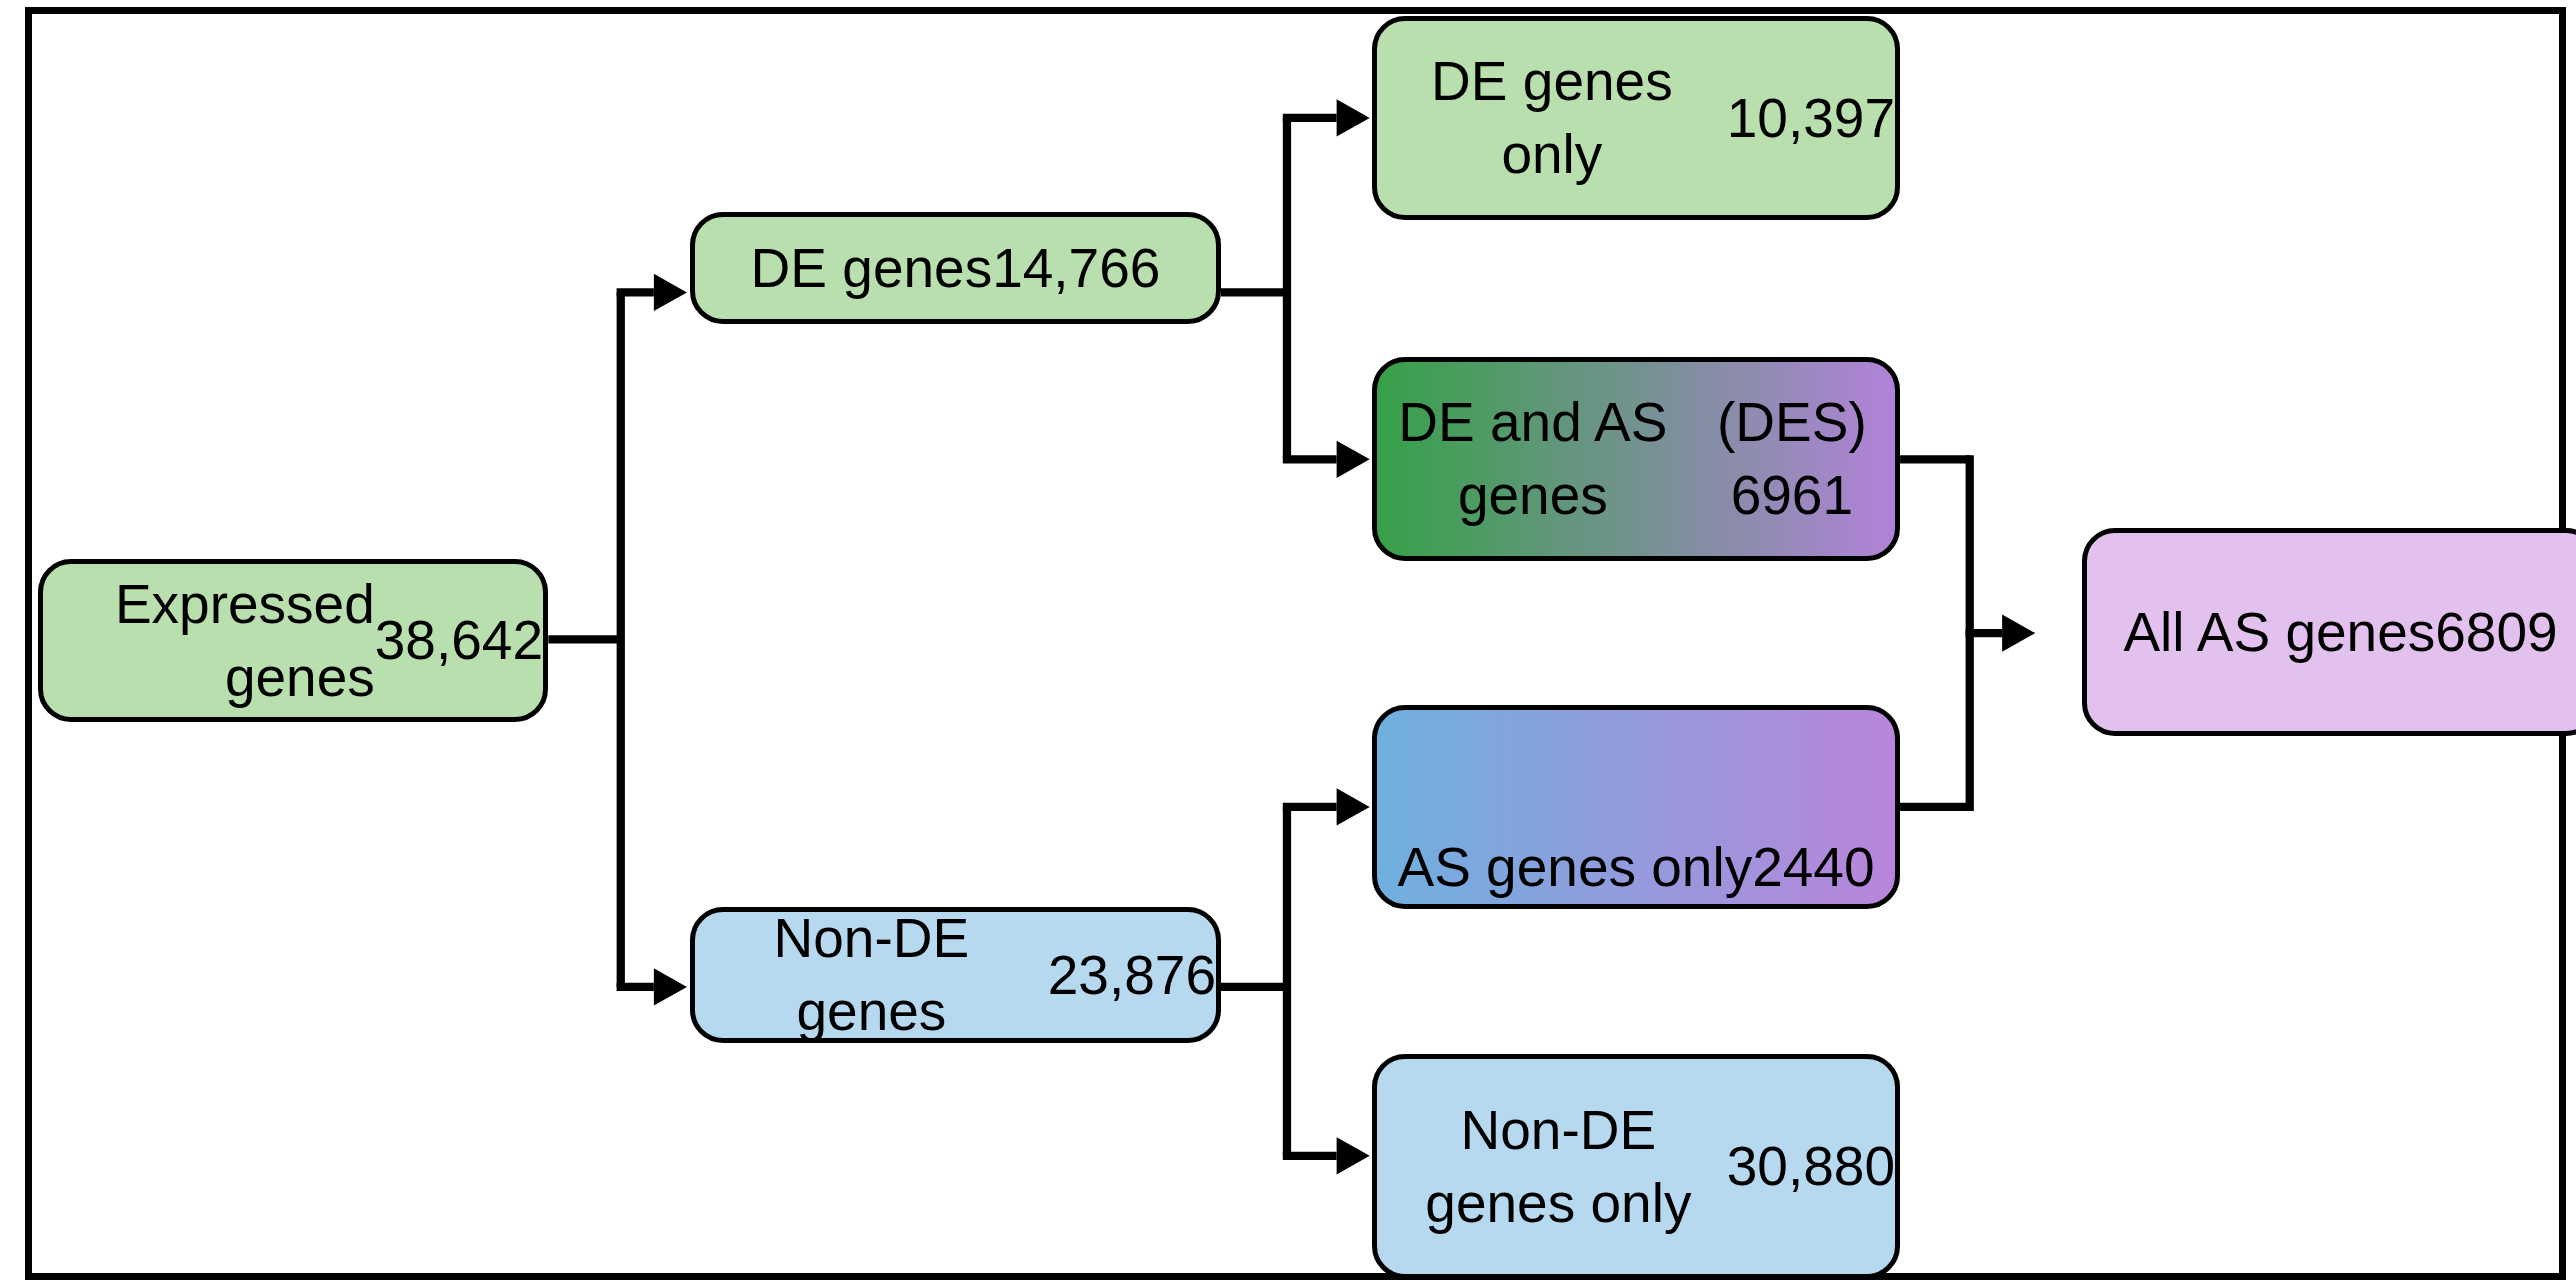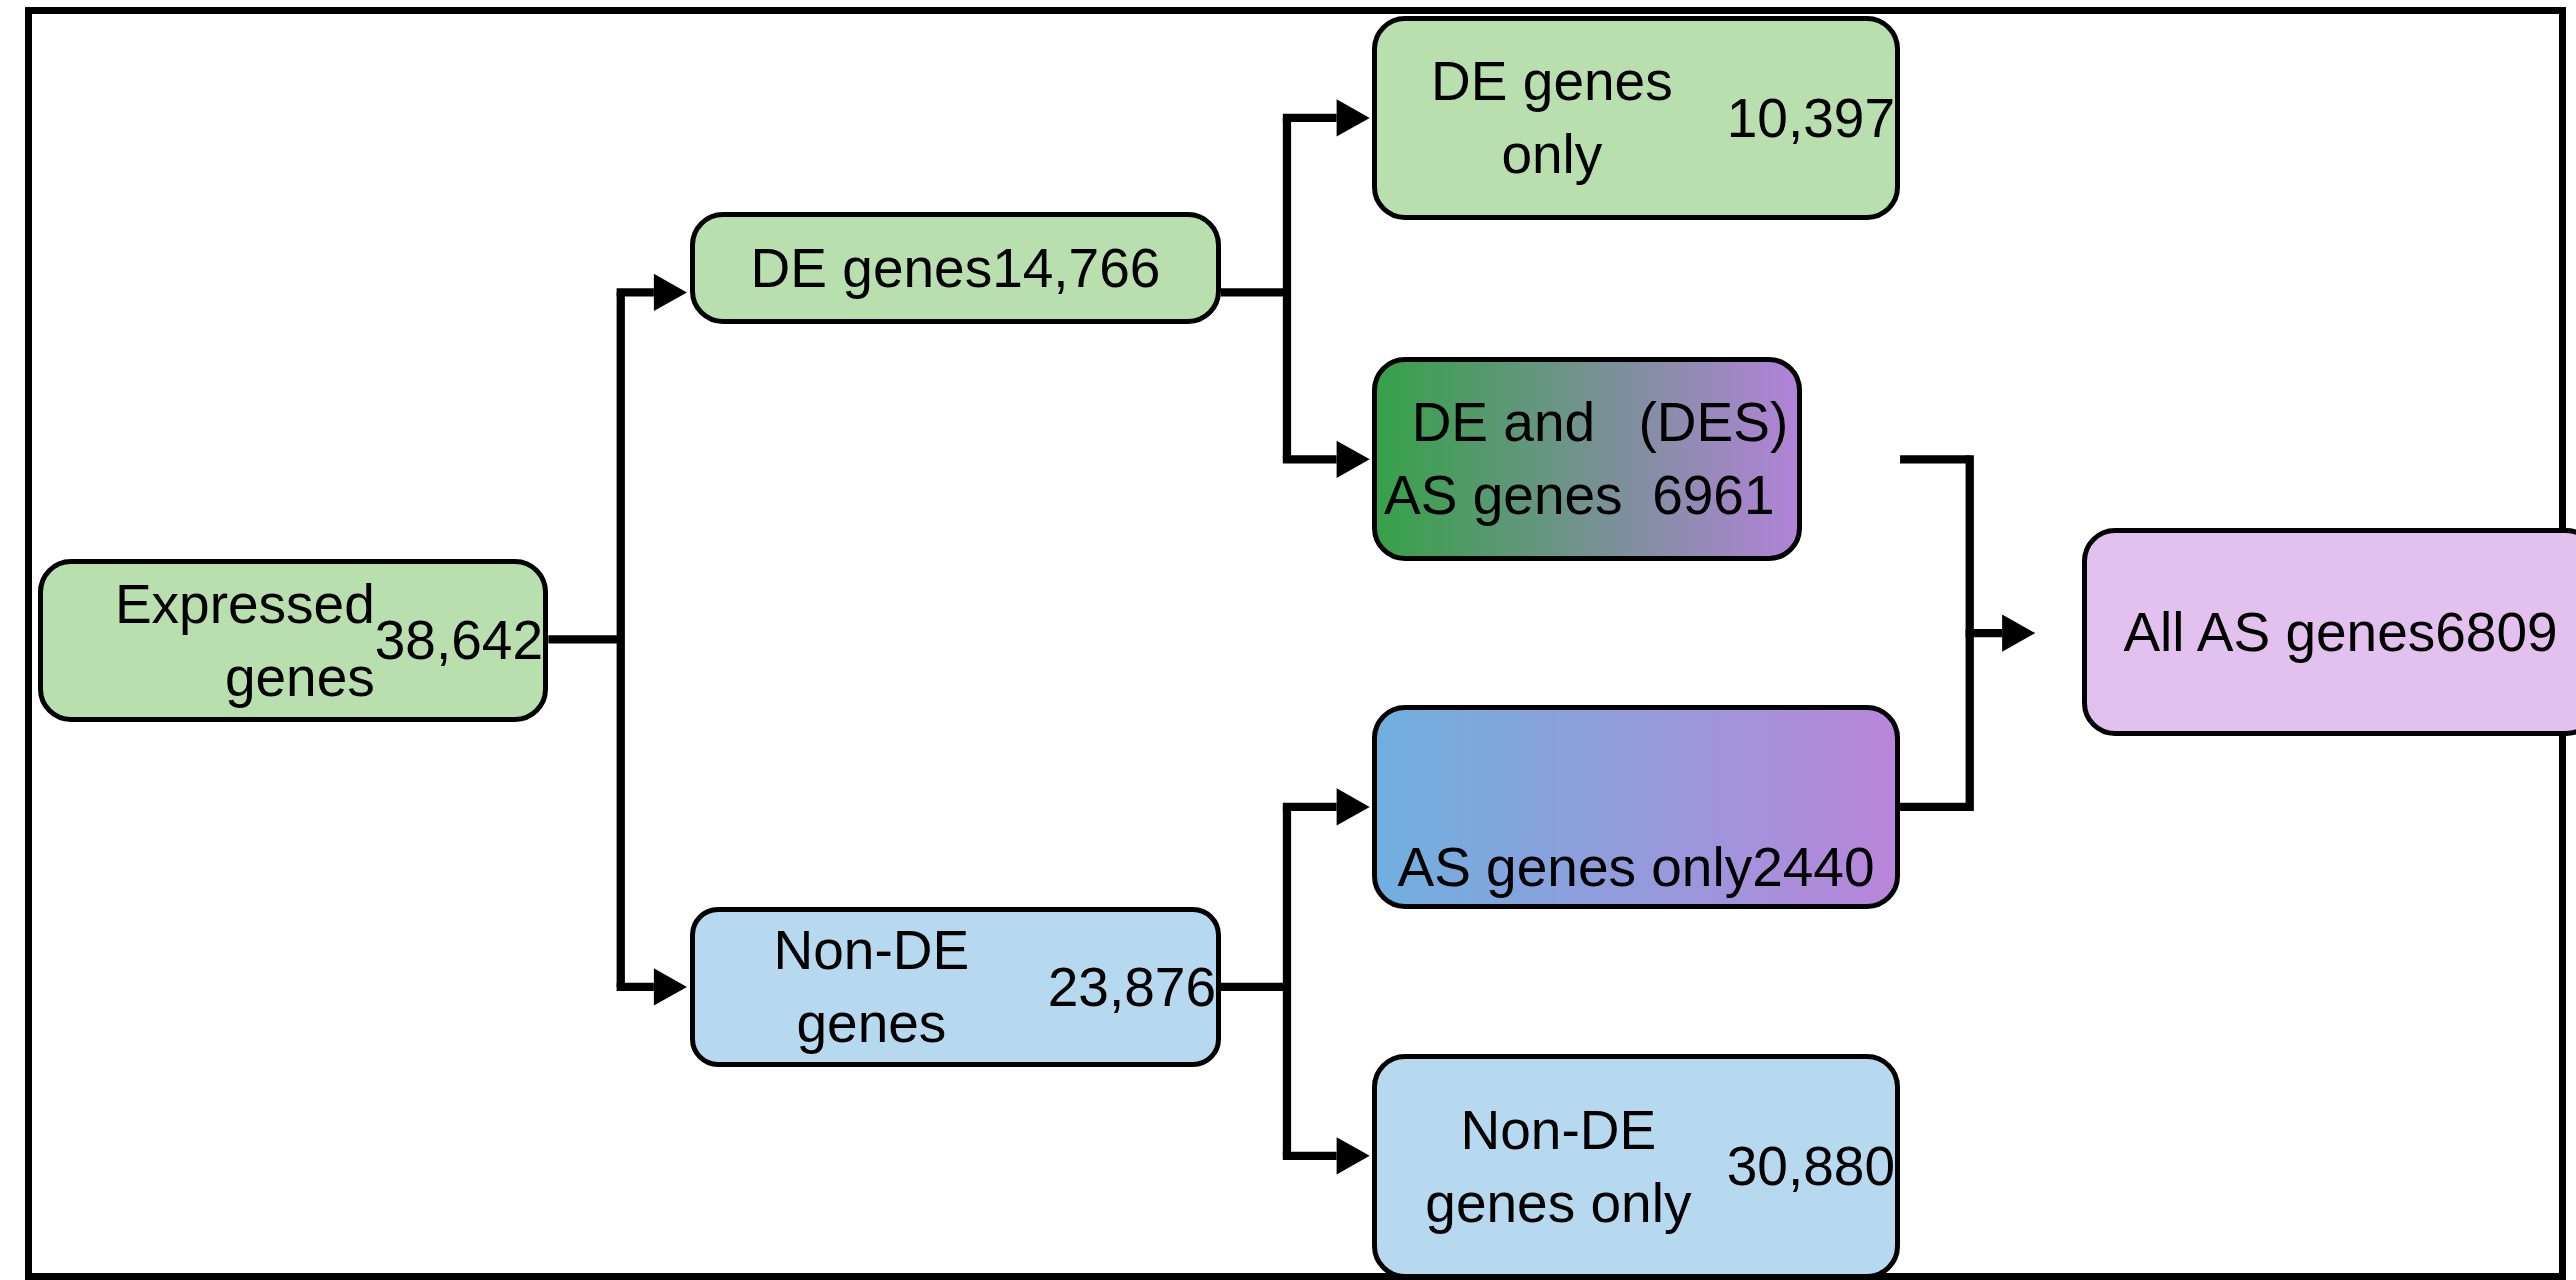--- a/index.html
+++ b/index.html
@@ -12,23 +12,23 @@
   .node{position:absolute;border:5.5px solid #000;border-radius:33px;
         display:flex;flex-direction:row;align-items:center;justify-content:center;
         text-align:center;font-size:55px;line-height:73px;box-sizing:border-box;}
   .fill-green{background:#b8dfad;}
   .fill-blue{background:#b6d9ef;}
   .fill-pink{background:#e3c1ee;}
   .fill-grad-green-purple{background:linear-gradient(90deg,#36a148 0%,#b183d8 100%);}
   .fill-grad-blue-purple{background:linear-gradient(90deg,#6fb0df 0%,#b985da 100%);}
   .node-expressed{left:38px;top:559px;width:510px;height:163px;text-align:right;}
   .node-de{left:690px;top:212px;width:531px;height:112px;}
-  .node-nonde{left:690px;top:907px;width:531px;height:160px;border-radius:28px;}
+  .node-nonde{left:690px;top:907px;width:531px;height:136px;}
   .node-deonly{left:1372px;top:16px;width:528px;height:204px;}
-  .node-des{left:1372px;top:357px;width:430px;height:204px;}
+  .node-des{left:1372px;top:357px;width:528px;height:204px;}
   .node-asonly{left:1372px;top:705px;width:528px;height:204px;align-items:flex-end;}
   .node-nondeonly{left:1372px;top:1054px;width:528px;height:225px;padding-left:13px;}
   .node-allas{left:2038px;top:528px;width:517px;height:208px;margin-left:44px;}
   .line{stroke:#000;stroke-width:12;fill:none;}
   .head{fill:#000;stroke:none;}
 </style>
 </head>
 <body>
 
 <div class="canvas">

